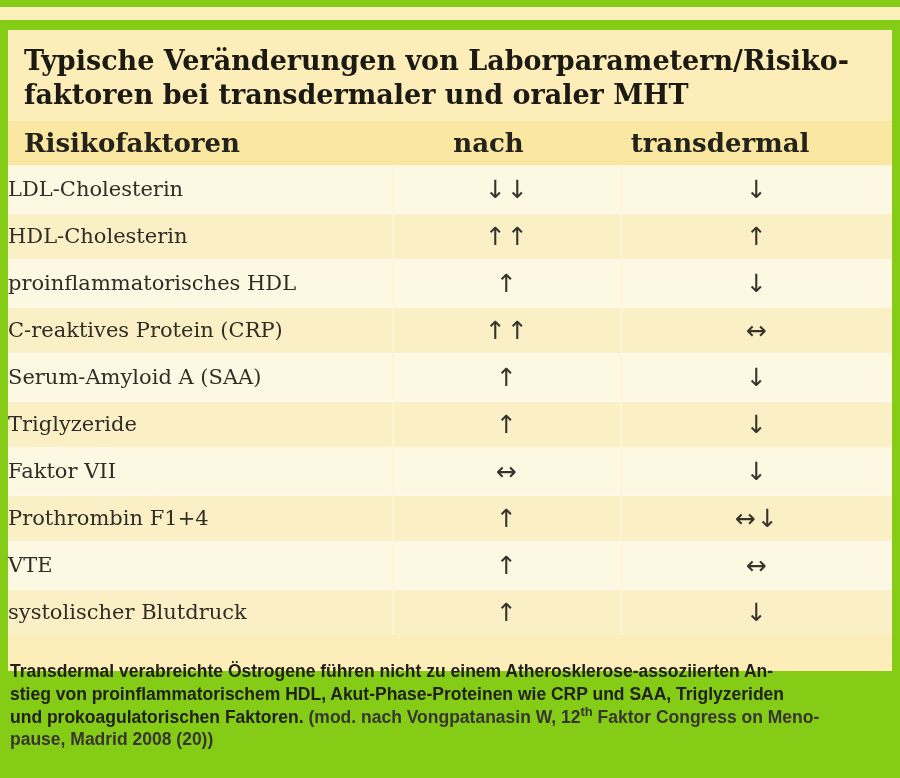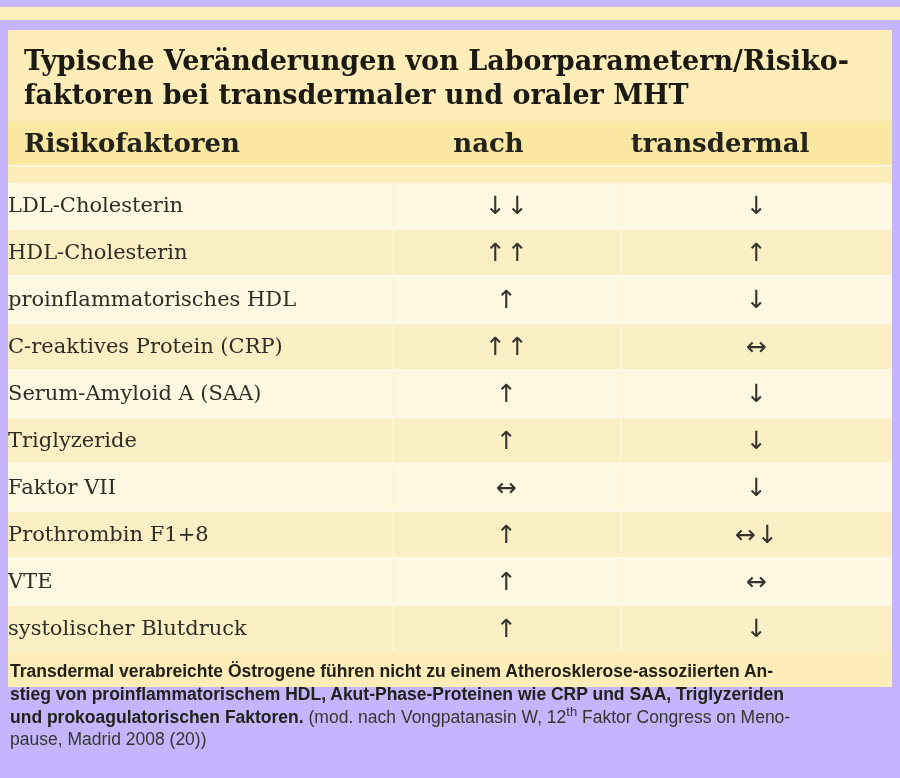--- a/index.html
+++ b/index.html
@@ -1,19 +1,19 @@
 <!DOCTYPE html>
 <html><head>
 <meta charset="utf-8">
 <style>
   * { margin:0; padding:0; box-sizing:border-box; }
   html,body { background:#f3f2ea; }
   .page {
     position:relative; width:900px; height:778px;
-    background:#c4b5fd; overflow:hidden;
+    background:#84cc16; overflow:hidden;
     font-family:"DejaVu Serif", serif; color:#2e2d26;
   }
   .top-strip {
     position:absolute; top:7px; left:0; width:100%; height:13px;
     background:#fcf0ba;
   }
   .table-card {
     position:absolute; top:30px; left:8px; width:884px;
     background:#fcedb9;
   }
@@ -25,40 +25,40 @@
   .grid { display:grid; grid-template-columns:384px 228px 1fr; align-items:center; }
   .header {
     background:#f9e7a2; font-weight:bold; font-size:26px; color:#23221b;
     border-bottom:2px solid #fdf7e2;
   }
   .header .cell { padding:7px 0; }
   .cell.label { padding-left:16px; text-align:left; }
   .cell.col-oral { text-align:center; padding-right:35px; }
   .cell.col-trans { text-align:center; padding-right:72px; }
   .row { font-size:21px; color:#2e2d26; border-top:2px solid #fdf8e8; }
-  .row:first-child { border-top:none;margin-top:16px; }
+  .row:first-child { border-top:none; }
   .row:nth-child(odd) { background:#fdf8e1; }
   .row:nth-child(even) { background:#fbf0c5; }
   .row .cell { padding:9px 0; min-height:45px; display:flex; align-items:center; }
   .row .cell.label { justify-content:flex-start; }
   .row .cell.col-oral, .row .cell.col-trans { justify-content:center; }
   .row .cell.col-oral { border-left:2px solid #fdf5d4; }
   .row .cell.col-trans { border-left:2px solid #fdf5d4; }
   .arrows {
     font-family:"DejaVu Sans", sans-serif;
     font-size:25px; line-height:1; color:#34332c; letter-spacing:1px;
   }
   .bottom-pad { height:36px; }
   .caption {
     position:absolute; left:10px; top:660px; width:882px;
     font-family:"Liberation Sans", sans-serif;
     font-size:17.5px; line-height:1.3; color:#22211a;
   }
   .caption .b { font-weight:bold;margin-top:28px; }
-  .caption .n { font-weight:normal; color:#37362e; }
+  .caption .n { font-weight:bold; color:#37362e; }
   .caption sup { font-size:13px; vertical-align:super; line-height:0; }
 </style>
 </head>
 <body>
 
 <div class="page">
 
   <div class="top-strip"></div>
 
   <div class="table-card">
@@ -140,21 +140,21 @@
         <div class="cell label">Faktor VII</div>
         <div class="cell col-oral">
             <span class="arrows">↔</span>
           </div>
         <div class="cell col-trans">
             <span class="arrows">↓</span>
           </div>
       </div>
 
       <div class="grid row">
-        <div class="cell label">Prothrombin F1+8</div>
+        <div class="cell label">Prothrombin F1+4</div>
         <div class="cell col-oral">
             <span class="arrows">↑</span>
           </div>
         <div class="cell col-trans">
             <span class="arrows">↔↓</span>
           </div>
       </div>
 
       <div class="grid row">
         <div class="cell label">VTE</div>

